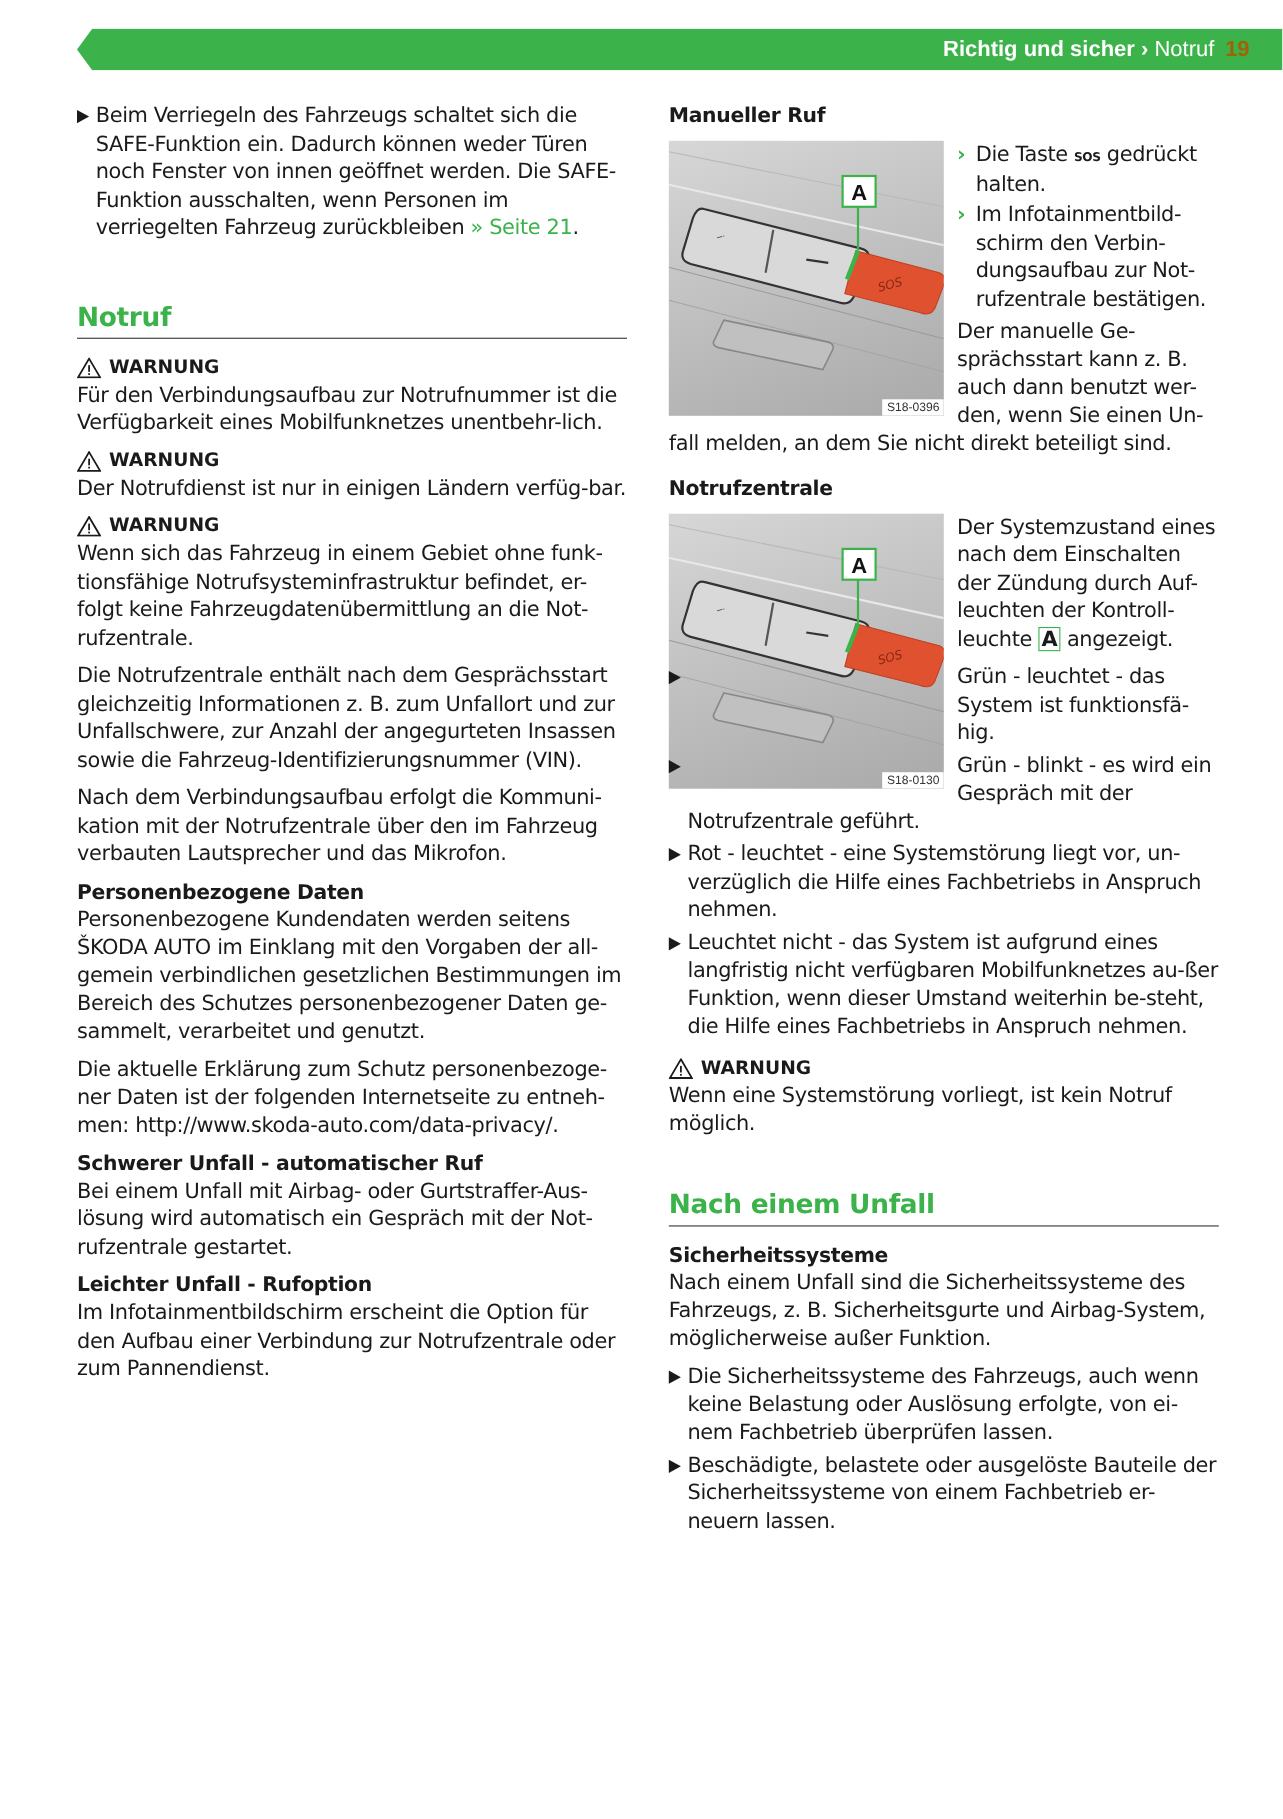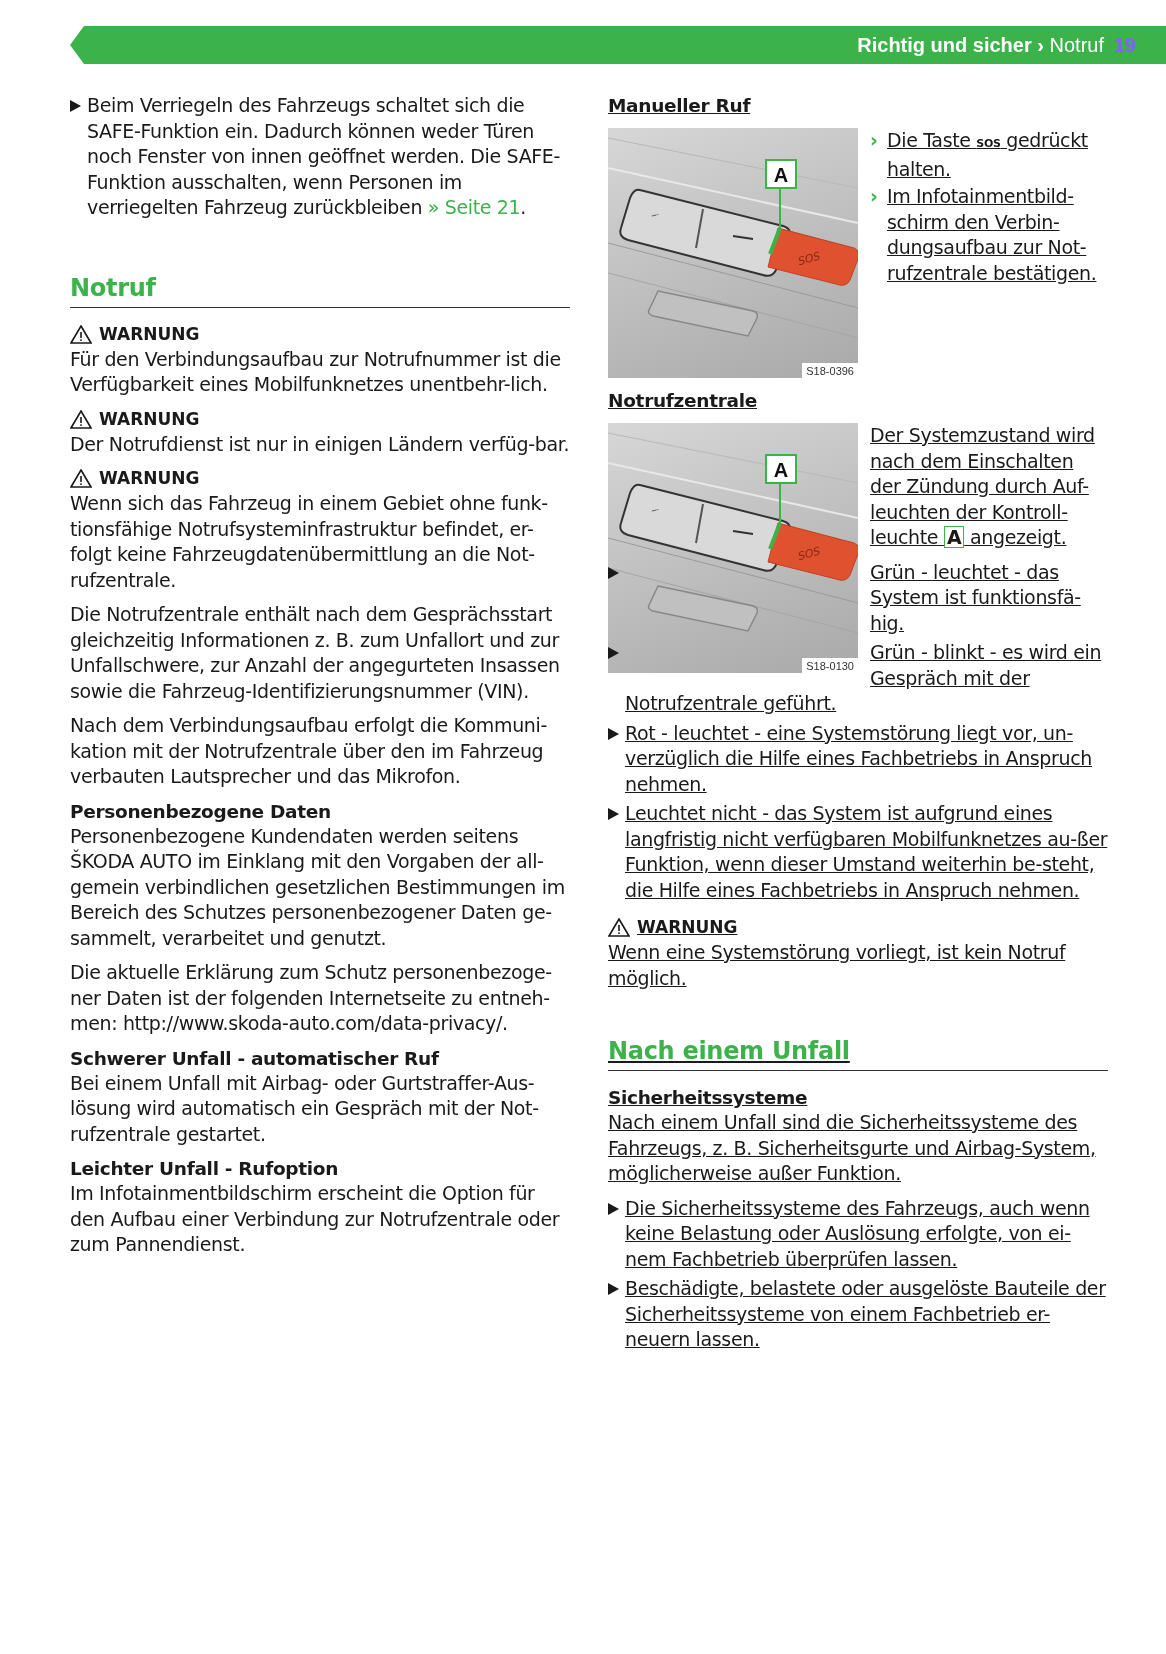--- a/index.html
+++ b/index.html
@@ -10,27 +10,27 @@
     position: absolute; left: 70px; top: 26px; width: 1096px; height: 38px;
     background: #3bb34a;
     clip-path: polygon(14px 0, 100% 0, 100% 100%, 14px 100%, 0 50%);
   }
   .header-text {
     position: absolute; right: 62px; top: 33px; color: #fff;
     font-family: Liberation Sans, sans-serif; font-size: 20px; line-height: 24px;
   }
   .header-text .b { font-weight: bold; }
   .page-num {
-    position: absolute; right: 30px; top: 33px; color: #8b5cf6; font-weight: bold;
+    position: absolute; right: 30px; top: 33px; color: #a16207; font-weight: bold;
     font-family: "Liberation Sans", sans-serif; font-size: 20px; line-height: 24px;
   }
 
   .col { position: absolute; top: 93px; }
   .col-left { left: 70px; width: 500px; }
-  .col-right { left: 608px; width: 500px; text-decoration: underline; }
+  .col-right { left: 608px; width: 500px; }
 
   .p { font-size: 19px; line-height: 25.5px; letter-spacing: -0.35px; margin-bottom: 9px; }
   .bullet { position: relative; padding-left: 17px; font-size: 19px; line-height: 25.5px; letter-spacing: -0.35px; margin-bottom: 4px; }
   .bullet .tri { position: absolute; left: 0; top: 7px; width: 0; height: 0; border-left: 11px solid #1a1a1a; border-top: 6px solid transparent; border-bottom: 6px solid transparent; }
   .link { color: #3bb34a; }
   .h2 { color: #3bb34a; font-weight: bold; font-size: 24px; line-height: 30px; padding-bottom: 4px; border-bottom: 1.5px solid #333; margin-bottom: 14px; letter-spacing: -0.3px; }
   .h3 { font-weight: bold; font-size: 18.5px; line-height: 25px; letter-spacing: -0.3px; }
   .warn-title { font-weight: bold; font-size: 17px; line-height: 25px; display: flex; align-items: center; gap: 7px; }
   .warn-icon { width: 22px; height: 19px; display: inline-block; }
 
@@ -135,20 +135,21 @@
   </div>
 
   <div class="step">
     <span class="chev">›</span>
     <span>Die Taste </span><span style="font-size:11px; font-weight:bold;">SOS</span><span> gedrückt halten.</span>
   </div>
   <div class="step">
     <span class="chev">›</span>
     <span>Im Infotainmentbild-schirm den Verbin-dungsaufbau zur Not-rufzentrale bestätigen.</span>
   </div>
+  <div class="p" style="margin-top:4px">Der manuelle Ge-sprächsstart kann z. B. auch dann benutzt wer-den, wenn Sie einen Un-fall melden, an dem Sie nicht direkt beteiligt sind.</div>
   <div class="clear"></div>
 
   <div class="h3" style="margin:6px 0 10px 0">Notrufzentrale</div>
 
   <div class="fig">
     <svg width="250" height="250" viewBox="0 0 250 250">
       <path d="M0 40 L250 95" stroke="#e8e8e8" stroke-width="2"></path>
       <path d="M0 10 L250 60" stroke="#b8b8b8" stroke-width="1"></path>
       <path d="M0 115 L250 180" stroke="#9a9a9a" stroke-width="1"></path>
       <path d="M0 145 L250 210" stroke="#a5a5a5" stroke-width="1"></path>
@@ -161,21 +162,21 @@
       <path d="M172 100 L162 126" stroke="#3bb34a" stroke-width="4"></path>
       <line x1="172" y1="100" x2="172" y2="60" stroke="#3bb34a" stroke-width="2"></line>
       <rect x="158" y="32" width="30" height="28" fill="#fff" stroke="#3bb34a" stroke-width="2"></rect>
       <text x="173" y="54" font-size="20" font-weight="bold" text-anchor="middle" fill="#111" font-family="Liberation Sans, sans-serif">A</text>
       <path d="M50 163 L145 183 Q152 185 148 192 L140 208 L45 188 Q38 186 42 180 Z" fill="#c0c0c0" stroke="#888" stroke-width="1.5"></path>
     </svg>
     <span class="fig-code">S18-0130</span>
   </div>
 
   <div class="p">
-    <span>Der Systemzustand wird nach dem Einschalten der Zündung durch Auf-leuchten der Kontroll-leuchte </span><span class="boxA">A</span><span> angezeigt.</span>
+    <span>Der Systemzustand eines nach dem Einschalten der Zündung durch Auf-leuchten der Kontroll-leuchte </span><span class="boxA">A</span><span> angezeigt.</span>
   </div>
   <div class="bullet"><span class="tri"></span><span>Grün - leuchtet - das System ist funktionsfä-hig.</span></div>
   <div class="bullet"><span class="tri"></span><span>Grün - blinkt - es wird ein Gespräch mit der Notrufzentrale geführt.</span></div>
   <div class="clear"></div>
   <div class="bullet"><span class="tri"></span><span>Rot - leuchtet - eine Systemstörung liegt vor, un-verzüglich die Hilfe eines Fachbetriebs in Anspruch nehmen.</span></div>
   <div class="bullet"><span class="tri"></span><span>Leuchtet nicht - das System ist aufgrund eines langfristig nicht verfügbaren Mobilfunknetzes au-ßer Funktion, wenn dieser Umstand weiterhin be-steht, die Hilfe eines Fachbetriebs in Anspruch nehmen.</span></div>
 
   <div style="margin-top:12px">
     <div class="warn-title">
         <svg class="warn-icon" viewBox="0 0 22 19">

